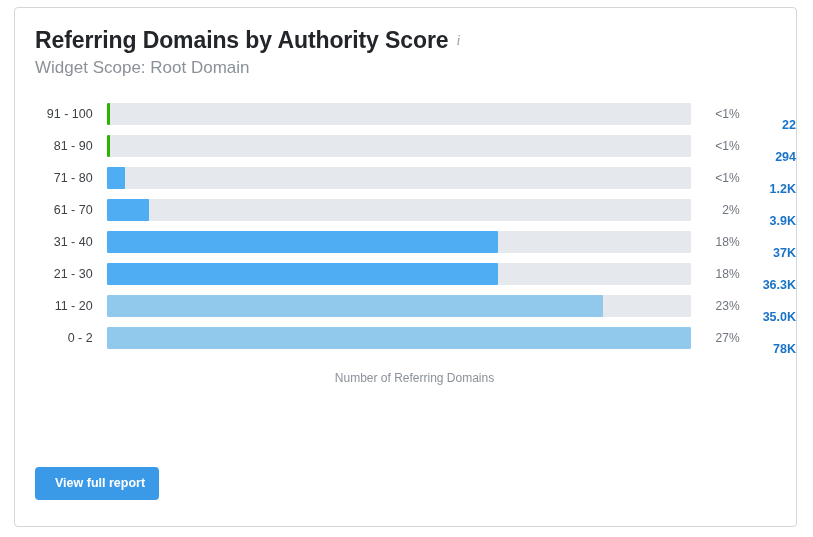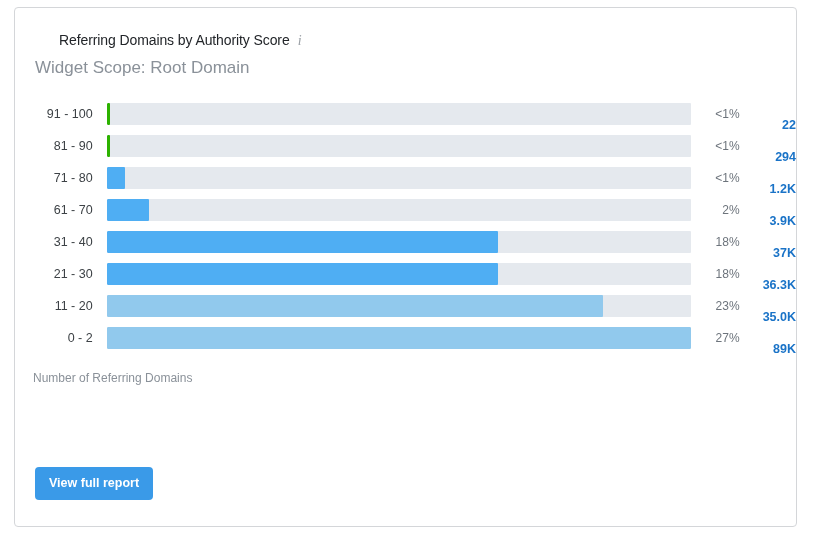--- a/index.html
+++ b/index.html
@@ -31,26 +31,25 @@
   .card-header {
     padding: 21px 0 0 20px;
   }
 
   .title-row {
     display: flex;
     align-items: center;
   }
 
   .card-title {
-    font-size: 14px;
-    font-weight: normal;
+    font-size: 23px;
+    font-weight: bold;
     color: #222529;
     letter-spacing: -0.1px;
     line-height: 22px;
-    margin-left: 24px;
   }
 
   .info-icon {
     margin-left: 8px;
     font-family: "Liberation Serif", "DejaVu Serif", serif;
     font-style: italic;
     font-size: 14px;
     color: #9ba0a6;
     line-height: 14px;
     position: relative;
@@ -128,39 +127,40 @@
     color: #1a73c7;
     line-height: 22px;
     white-space: nowrap;
     cursor: pointer;
     margin-top: 11px;
   }
 
   .axis-label {
     margin-top: 22px;
     width: 100%;
+    text-align: center;
     font-size: 12px;
     color: #8a9199;
     padding-left: 18px;
     box-sizing: border-box;
   }
 
   .footer {
     position: absolute;
     left: 20px;
     bottom: 26px;
   }
 
   .report-button {
     display: inline-block;
     background: #3a9ae8;
     color: #ffffff;
     font-size: 12.5px;
     font-weight: bold;
-    padding: 9px 14px 10px 14px;
+    padding: 9px 14px 10px 20px;
     border: none;
     border-radius: 4px;
     cursor: pointer;
     font-family: "Liberation Sans", "DejaVu Sans", sans-serif;
   }
 </style>
 </head>
 <body>
 
 <div class="card">
@@ -230,21 +230,21 @@
           </div>
           <div class="row-pct">23%</div>
           <div class="row-value">35.0K</div>
         </div>
         <div class="row">
           <div class="row-label">0 - 2</div>
           <div class="track">
             <div class="bar" style="width: 100%; background: rgb(145, 201, 237);"></div>
           </div>
           <div class="row-pct">27%</div>
-          <div class="row-value">89K</div>
+          <div class="row-value">78K</div>
         </div>
       </div>
     <div class="axis-label">Number of Referring Domains</div>
   </div>
 
   <div class="footer">
     <button class="report-button">View full report</button>
   </div>
 
 </div>

